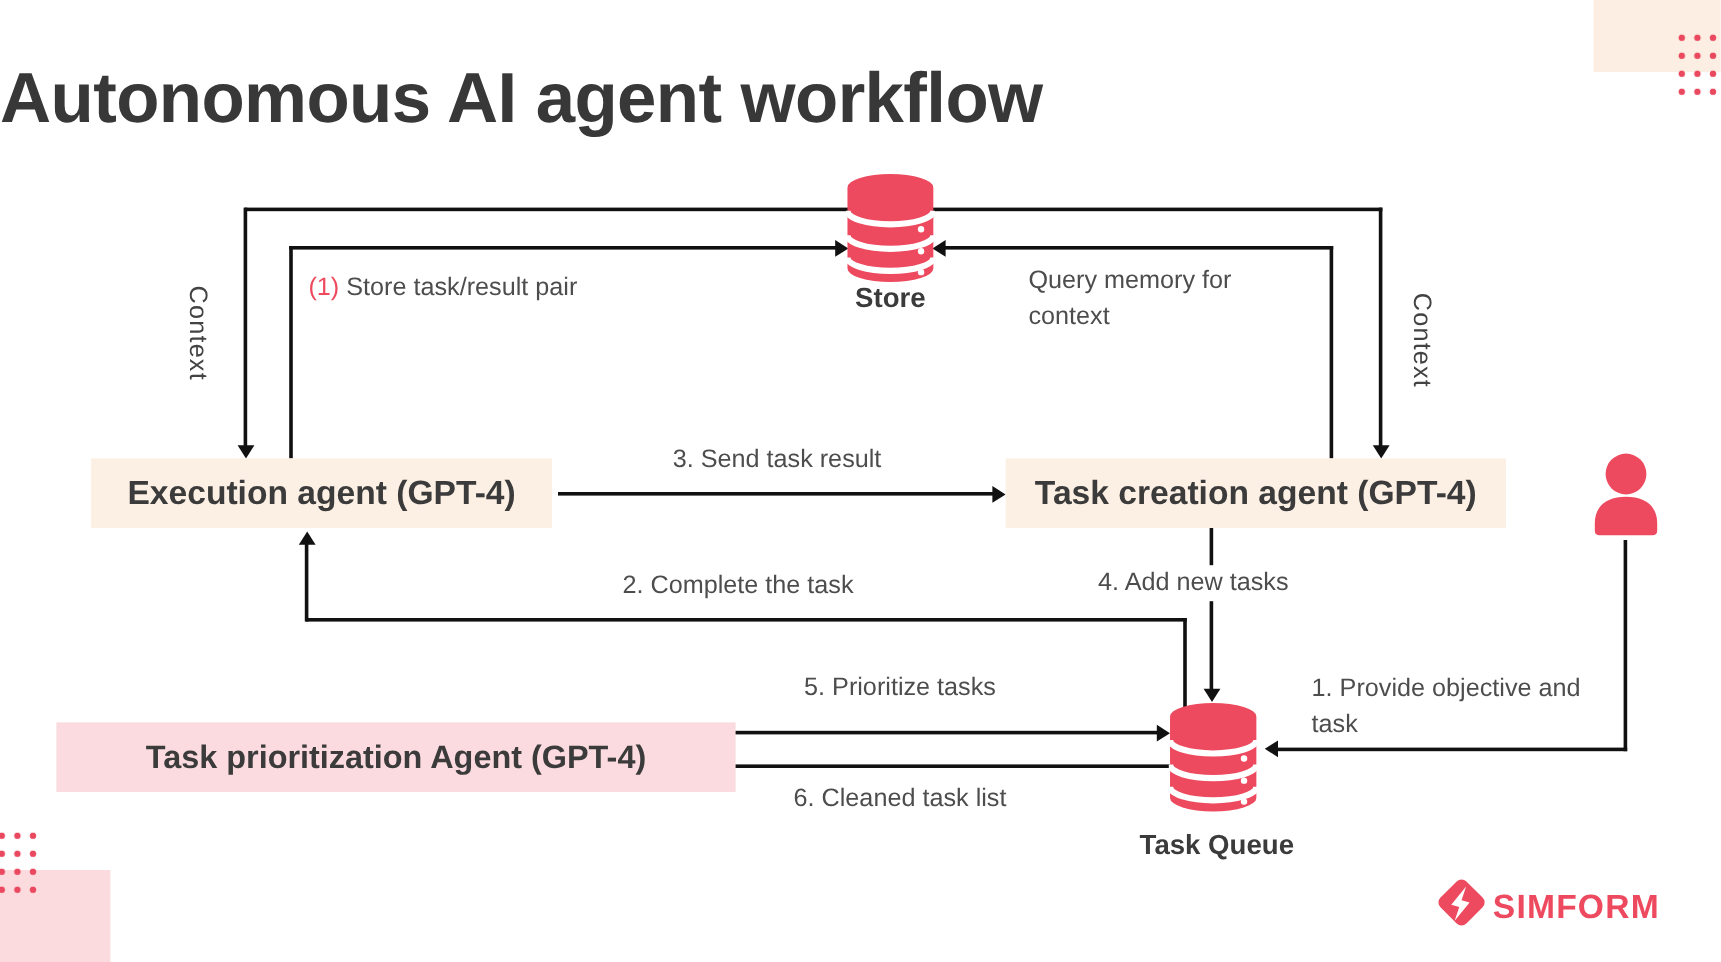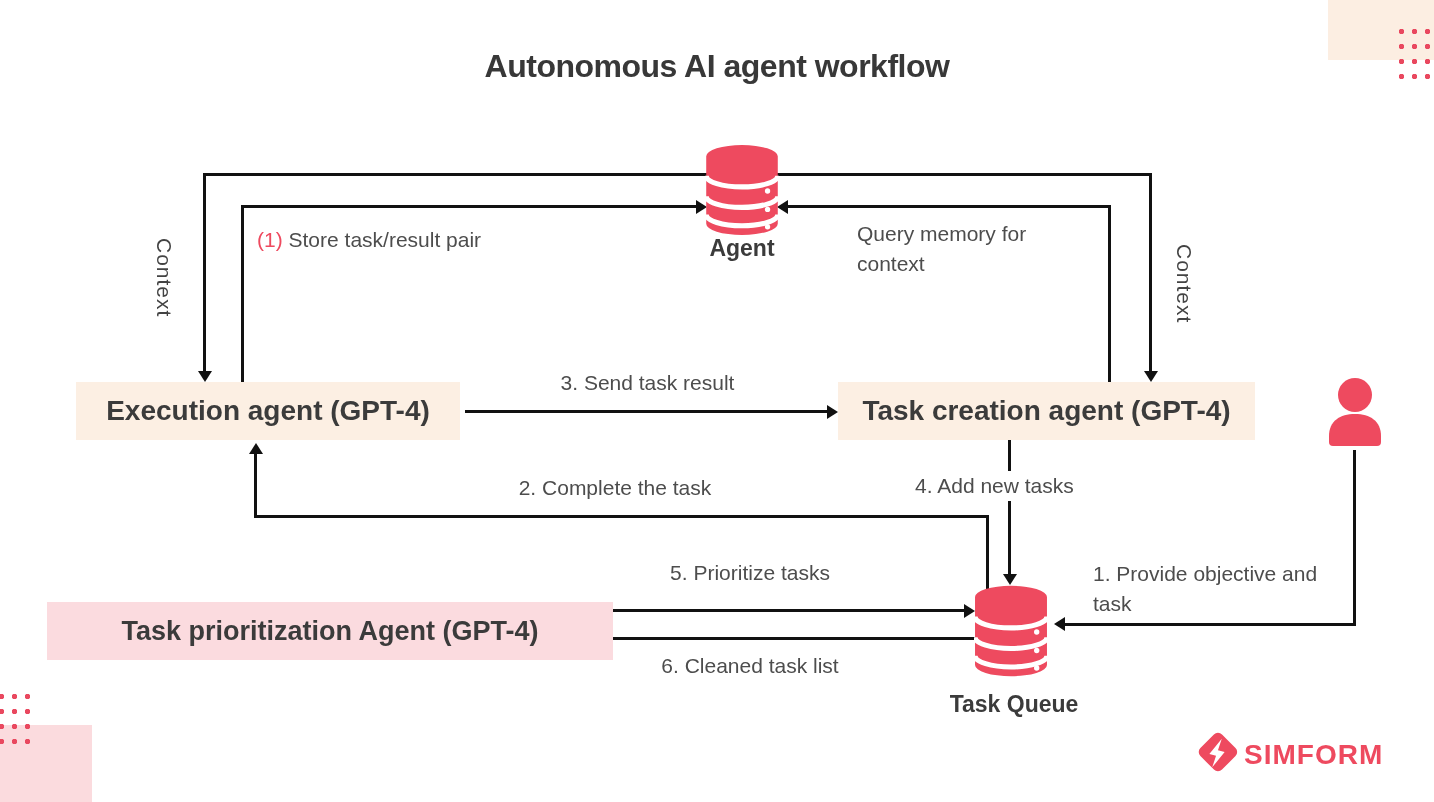--- a/index.html
+++ b/index.html
@@ -11,22 +11,22 @@
   .abs{position:absolute;}
   .h{position:absolute;height:3px;background:#111;z-index:1;}
   .v{position:absolute;width:3px;background:#111;z-index:1;}
   .tri{position:absolute;width:0;height:0;z-index:1;}
   .tri.right{border-top:7px solid transparent;border-bottom:7px solid transparent;border-left:11px solid #111;}
   .tri.left {border-top:7px solid transparent;border-bottom:7px solid transparent;border-right:11px solid #111;}
   .tri.down {border-left:7px solid transparent;border-right:7px solid transparent;border-top:11px solid #111;}
   .tri.up   {border-left:7px solid transparent;border-right:7px solid transparent;border-bottom:11px solid #111;}
   
   .title{
-    position:absolute;top:48px;left:0;width:100%;text-align:center;
-    font-size:32px;font-weight:700;color:#383838;letter-spacing:-0.5px;z-index:2;
+    position:absolute;top:48px;left:0;width:100%;
+    font-size:59px;font-weight:700;color:#383838;letter-spacing:-0.5px;z-index:2;
   }
   .edge-label{position:absolute;font-size:21px;color:#4d4d4d;z-index:4;line-height:30px;}
   .edge-label.center{text-align:center;}
   .edge-label .red{color:#EE4A5F;}
   .vert-label{
     position:absolute;font-size:21px;color:#434343;z-index:2;
     writing-mode:vertical-rl;letter-spacing:1px;
   }
   .white-bg{background:#ffffff;padding:0 6px;}
   
@@ -127,21 +127,21 @@
     <svg width="74" height="92" viewBox="0 0 72 90">
       <path d="M1 12 A35 11 0 0 1 71 12 L71 78 A35 11 0 0 1 1 78 Z" fill="#EE4A5F"></path>
       <path d="M1 31 A35 11 0 0 0 71 31" stroke="#ffffff" stroke-width="5" fill="none"></path>
       <path d="M1 51 A35 11 0 0 0 71 51" stroke="#ffffff" stroke-width="5" fill="none"></path>
       <path d="M1 69 A35 11 0 0 0 71 69" stroke="#ffffff" stroke-width="5" fill="none"></path>
       <circle cx="61" cy="46" r="2.6" fill="#ffffff"></circle>
       <circle cx="61" cy="64" r="2.6" fill="#ffffff"></circle>
       <circle cx="61" cy="81" r="2.6" fill="#ffffff"></circle>
     </svg>
   </div>
-  <div class="db-label" style="left:666px;top:235px;width:152px;">Agent</div>
+  <div class="db-label" style="left:666px;top:235px;width:152px;">Store</div>
 
   <div class="db" style="left:974px;top:584px;width:74px;height:94px;">
     <svg width="74" height="94" viewBox="0 0 72 90">
       <path d="M1 12 A35 11 0 0 1 71 12 L71 78 A35 11 0 0 1 1 78 Z" fill="#EE4A5F"></path>
       <path d="M1 31 A35 11 0 0 0 71 31" stroke="#ffffff" stroke-width="5" fill="none"></path>
       <path d="M1 51 A35 11 0 0 0 71 51" stroke="#ffffff" stroke-width="5" fill="none"></path>
       <path d="M1 69 A35 11 0 0 0 71 69" stroke="#ffffff" stroke-width="5" fill="none"></path>
       <circle cx="61" cy="46" r="2.6" fill="#ffffff"></circle>
       <circle cx="61" cy="64" r="2.6" fill="#ffffff"></circle>
       <circle cx="61" cy="81" r="2.6" fill="#ffffff"></circle>

